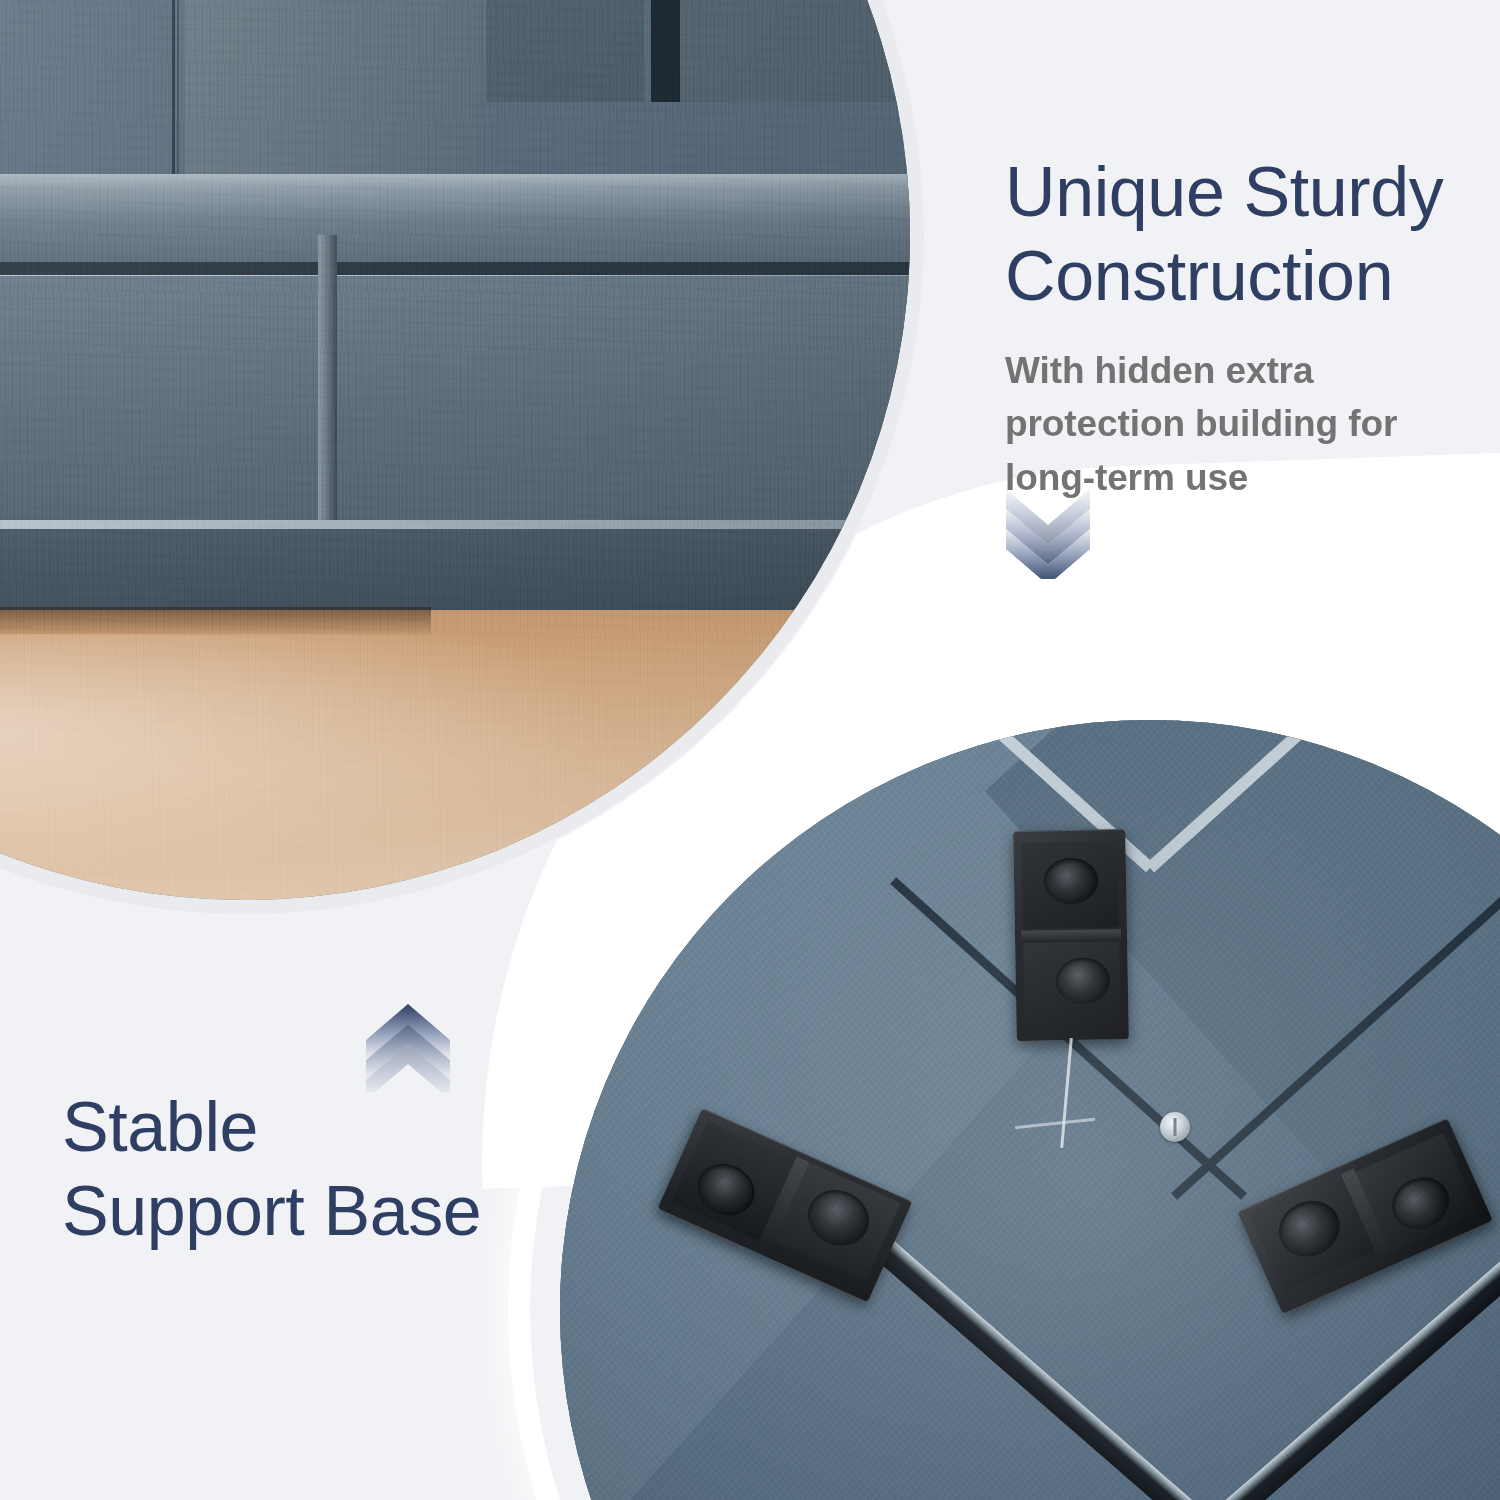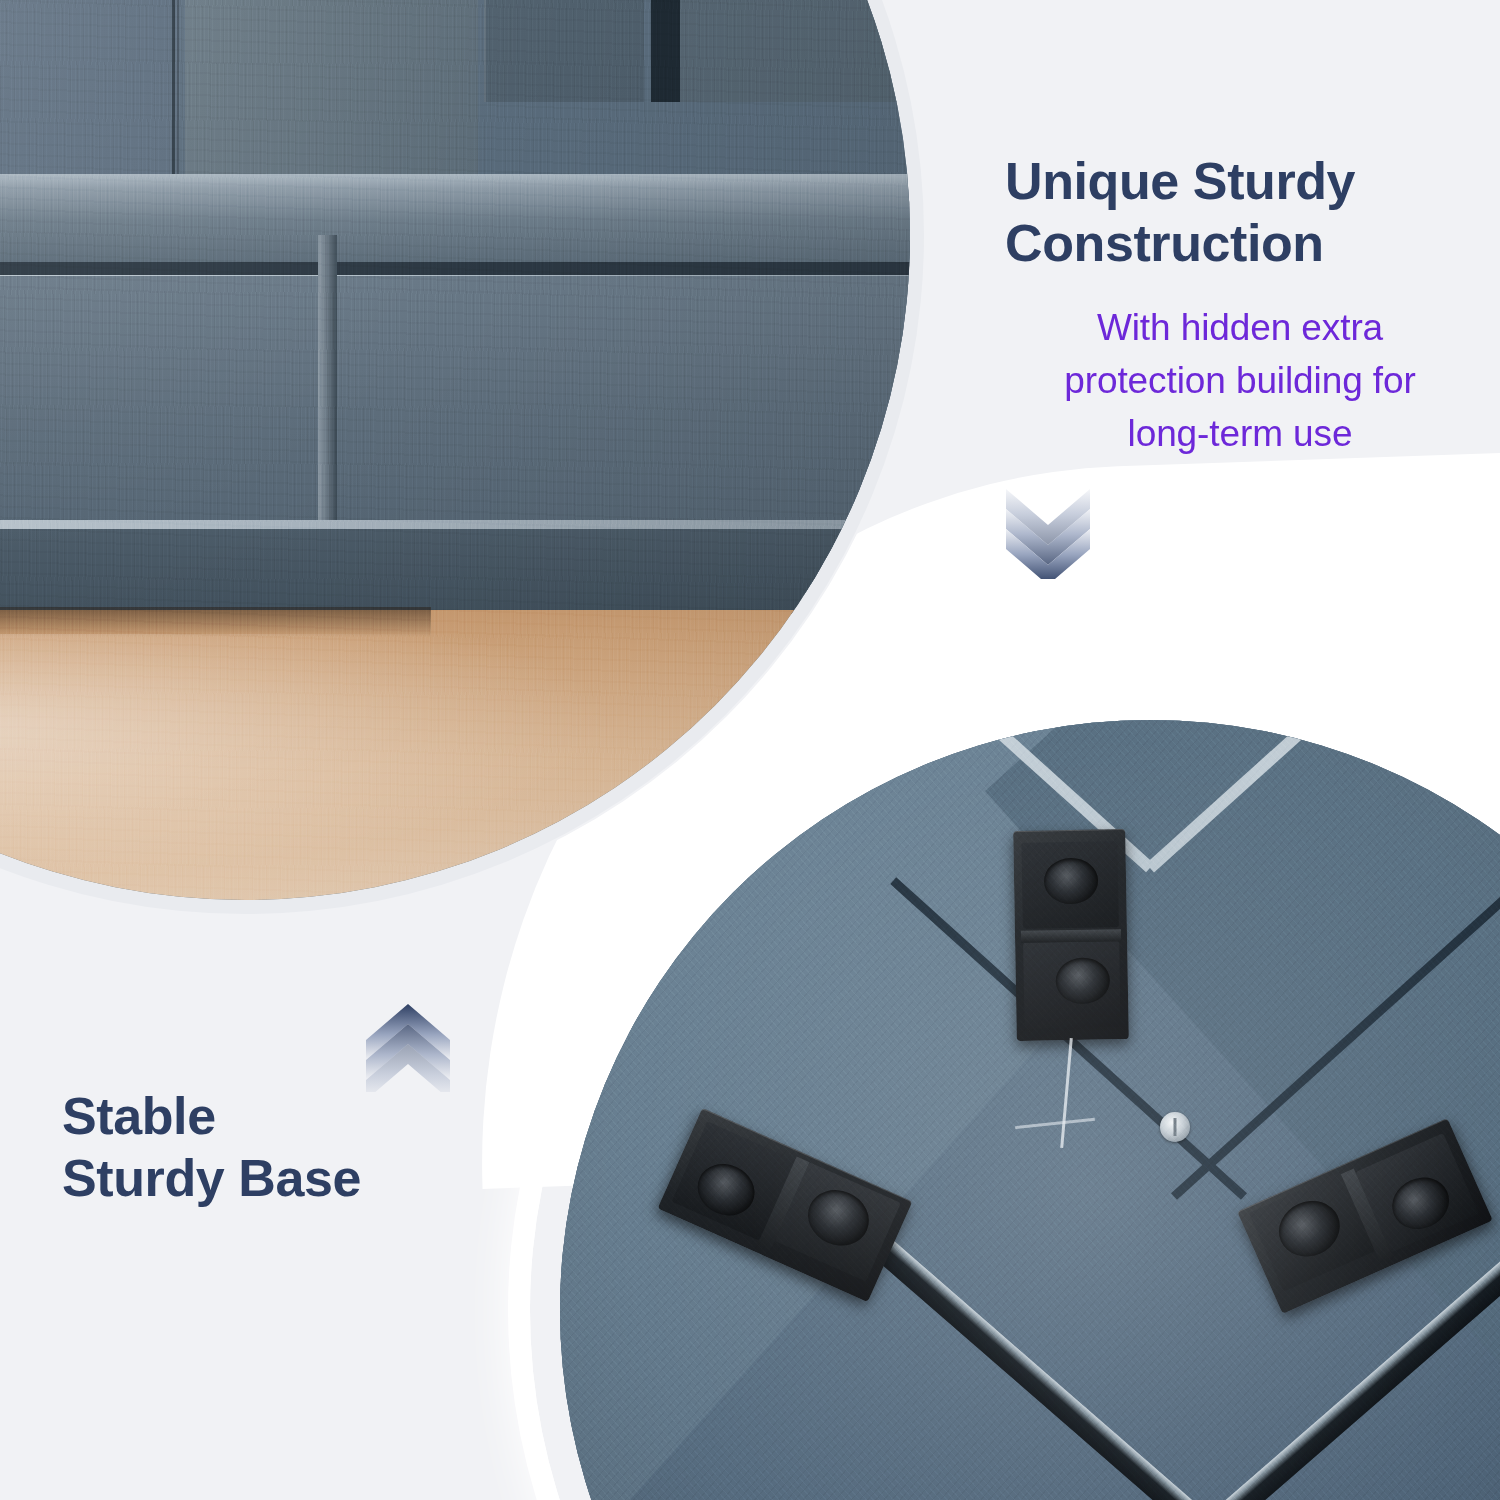--- a/index.html
+++ b/index.html
@@ -288,30 +288,29 @@
     position:absolute; inset:0;
     background:radial-gradient(circle at 45% 40%, rgba(255,255,255,.12) 0%, rgba(0,0,0,0) 48%, rgba(0,0,0,.22) 100%);
   }
 
   
   .block { position:absolute; }
   .block-tr { left:1005px; top:150px; width:470px; }
   .block-bl { left:62px; top:1085px; width:470px; }
 
   .heading {
-    font-size:52px; font-weight:700; line-height:1.20;
+    font-size:70px; font-weight:400; line-height:1.20;
     color:#2e3f63; letter-spacing:-0.4px;
     white-space:pre-line;
   }
   .body-text {
     margin-top:26px;
-    font-size:37px; font-weight:400; line-height:1.44;
-    color:#6d28d9; letter-spacing:-0.1px;
+    font-size:37px; font-weight:700; line-height:1.44;
+    color:#737373; letter-spacing:-0.1px;
     white-space:pre-line;
-    text-align:center;
   }
   .block-bl .body-text { margin-top:22px; }
 
   
   .chev-group { position:absolute; }
   .chev-down { left:1000px; top:487px; }
   .chev-up   { left:360px;  top:1000px; }
   .chev-group svg { display:block; }
 </style>
 </head>
@@ -412,21 +411,21 @@
       <g fill="url(#gdown)">
         <path d="M6 2 L48 38 L90 2 L90 22 L48 58 L6 22 Z" opacity="0.55"></path>
         <path d="M6 22 L48 58 L90 22 L90 42 L48 78 L6 42 Z" opacity="0.8"></path>
         <path d="M6 42 L48 78 L90 42 L90 62 L48 98 L6 62 Z"></path>
       </g>
     </svg>
   </div>
 
   <div class="block block-bl">
     <div class="heading">Stable
-Sturdy Base</div>
+Support Base</div>
   </div>
 
   <div class="chev-group chev-up">
     <svg width="96" height="92" viewBox="0 0 96 92" aria-hidden="true">
       <defs>
         <linearGradient id="gup" x1="0" y1="0" x2="0" y2="1">
           <stop offset="0%" stop-color="#2e3f63"></stop>
           <stop offset="55%" stop-color="#9aa6c0"></stop>
           <stop offset="100%" stop-color="#f1f2f5"></stop>
         </linearGradient>

